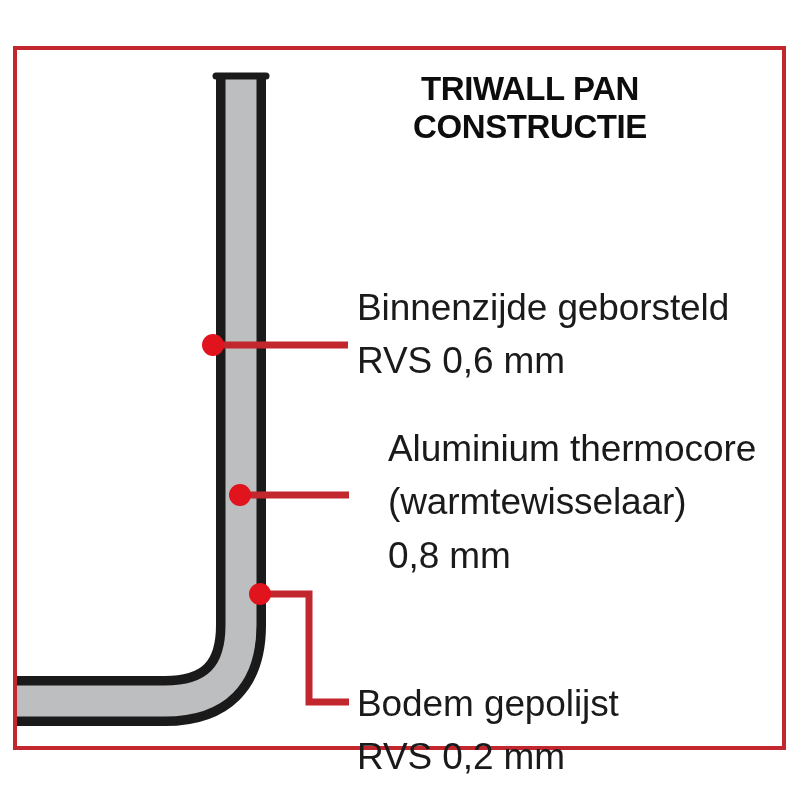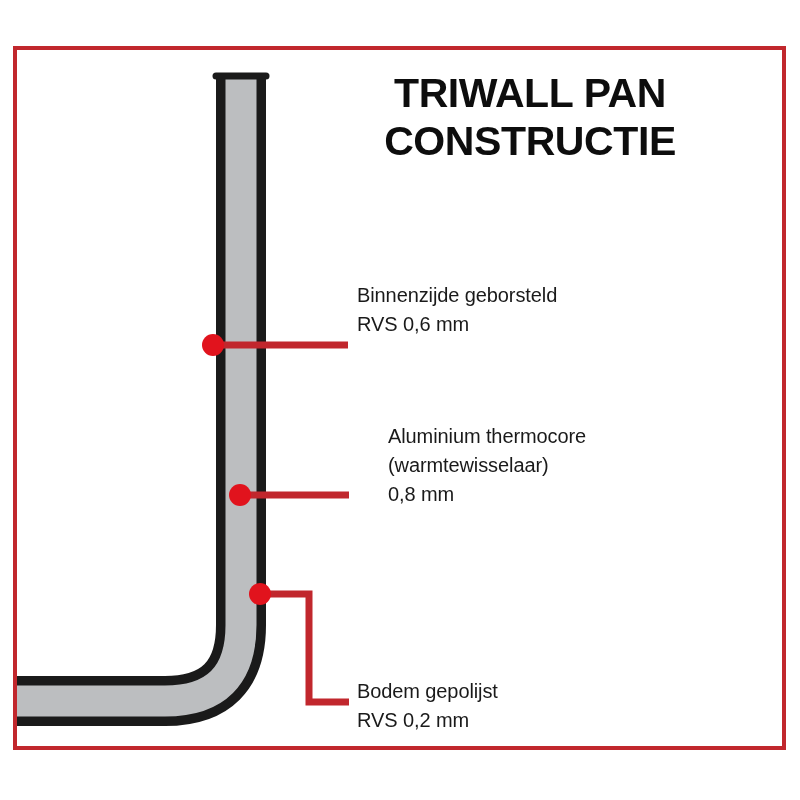--- a/index.html
+++ b/index.html
@@ -36,31 +36,31 @@
     height: 800px;
   }
   
   #title {
     position: absolute;
     left: 300px;
     top: 70px;
     width: 460px;
     text-align: center;
     font-weight: bold;
-    font-size: 41px;
+    font-size: 33px;
     line-height: 1.16;
     letter-spacing: -0.4px;
     color: #0d0d0d;
   }
   #title .tline { display: block; white-space: nowrap; }
   
   .label {
     position: absolute;
     color: #1a1a1a;
-    font-size: 20px;
+    font-size: 37px;
     line-height: 1.44;
     letter-spacing: -0.1px;
     white-space: nowrap;
   }
   .label .lline { display: block; }
   #label-1 { left: 357px; top: 281px; }
   #label-2 { left: 357px; top: 422px; margin-left: 31px; }
   #label-3 { left: 357px; top: 639px; margin-top: 38px; }
 </style>
 </head>

